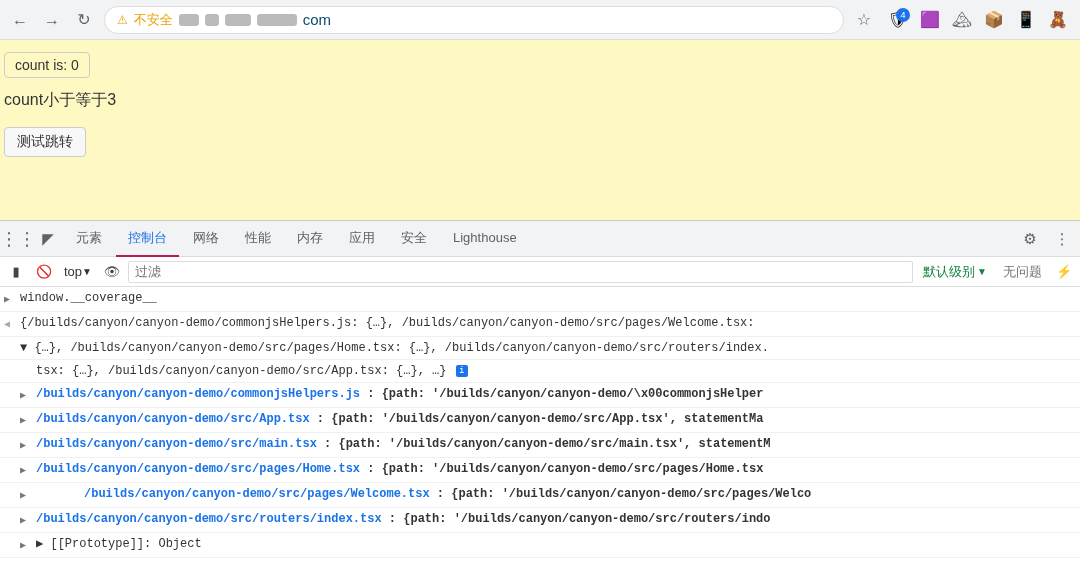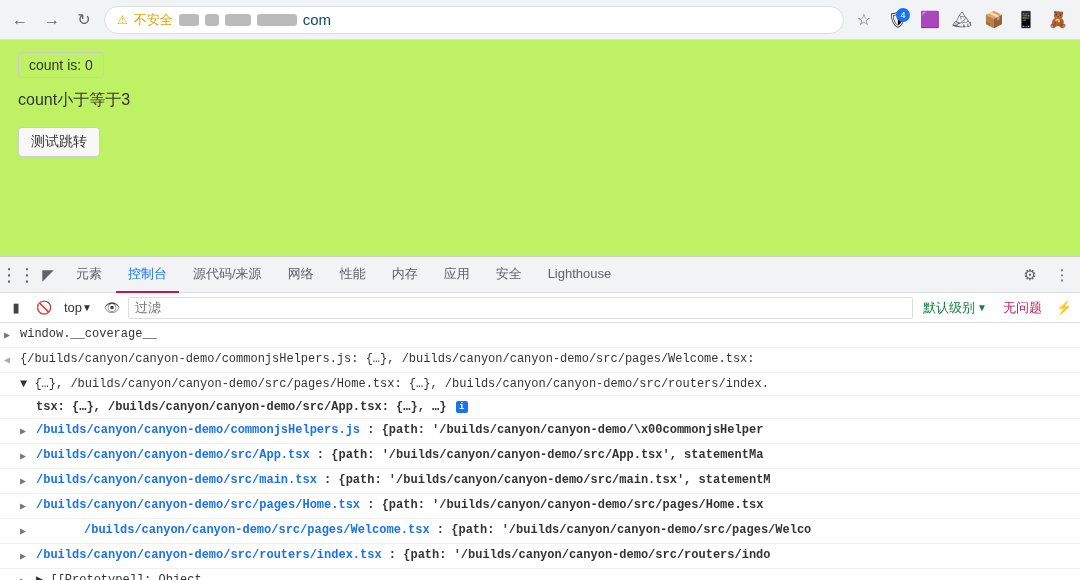--- a/index.html
+++ b/index.html
@@ -60,23 +60,23 @@
       background: #1a73e8;
       color: #fff;
       font-size: 9px;
       width: 14px; height: 14px;
       border-radius: 50%;
       display: flex; align-items: center; justify-content: center;
     }
 
     
     .page-content {
-      background: #bef264;
-      padding: 12px 18px 8px;
-      height: 216px;
+      background: #fef9c3;
+      padding: 12px 4px 8px;
+      height: 180px;
     }
     .count-badge {
       display: inline-block;
       border: 1px solid #ccc;
       border-radius: 4px;
       padding: 4px 10px;
       font-size: 14px;
       color: #333;
       margin-bottom: 12px;
     }
@@ -168,21 +168,21 @@
       outline: none;
     }
     .level-select {
       display: flex; align-items: center; gap: 2px;
       font-size: 13px; color: #15803d;
       padding: 2px 6px;
       cursor: pointer;
     }
     .no-issues {
       font-size: 13px;
-      color: #be185d;
+      color: #737373;
       padding: 0 6px;
     }
 
     
     .console-output {
       background: #fff;
       overflow: hidden;
       font-family: 'Courier New', monospace;
       font-size: 12px;
     }
@@ -270,21 +270,20 @@
   </div>
 </div>
 
 <div class="devtools">
 
   <div class="devtools-tabs">
     <div class="devtools-tab-icon" style="font-size:18px;">⋮⋮</div>
     <div class="devtools-tab-icon">◤</div>
     <div class="devtools-tab">元素</div>
     <div class="devtools-tab active">控制台</div>
-    <div class="devtools-tab">源代码/来源</div>
     <div class="devtools-tab">网络</div>
     <div class="devtools-tab">性能</div>
     <div class="devtools-tab">内存</div>
     <div class="devtools-tab">应用</div>
     <div class="devtools-tab">安全</div>
     <div class="devtools-tab">Lighthouse</div>
     <div class="devtools-spacer"></div>
     <div class="devtools-right">
       <div class="devtools-tab-icon">⚙</div>
       <div class="devtools-tab-icon">⋮</div>
@@ -321,21 +320,21 @@
         <span>{/builds/canyon/canyon-demo/commonjsHelpers.js: {…}, /builds/canyon/canyon-demo/src/pages/Welcome.tsx:</span>
       </span>
     </div>
 
     <div class="console-line" style="padding-left:20px;">
       <span class="console-text" style="white-space:nowrap;">
         <span>▼ {…}, /builds/canyon/canyon-demo/src/pages/Home.tsx: {…}, /builds/canyon/canyon-demo/src/routers/index.</span>
       </span>
     </div>
     <div class="console-line" style="padding-left:36px;">
-      <span class="console-text" style="white-space:nowrap;font-weight:bold;">
+      <span class="console-text" style="white-space:nowrap;">
         <span>tsx: {…}, /builds/canyon/canyon-demo/src/App.tsx: {…}, …}</span>
         <span class="info-badge">i</span>
       </span>
     </div>
 
     <div class="console-line console-line-bold" style="padding-left:20px;">
       <span class="expand-arrow">▶</span>
       <span class="console-text" style="white-space:nowrap;">
         <span class="console-link">/builds/canyon/canyon-demo/commonjsHelpers.js</span>
         <span class="console-value">: {path: '/builds/canyon/canyon-demo/\x00commonjsHelper</span>

